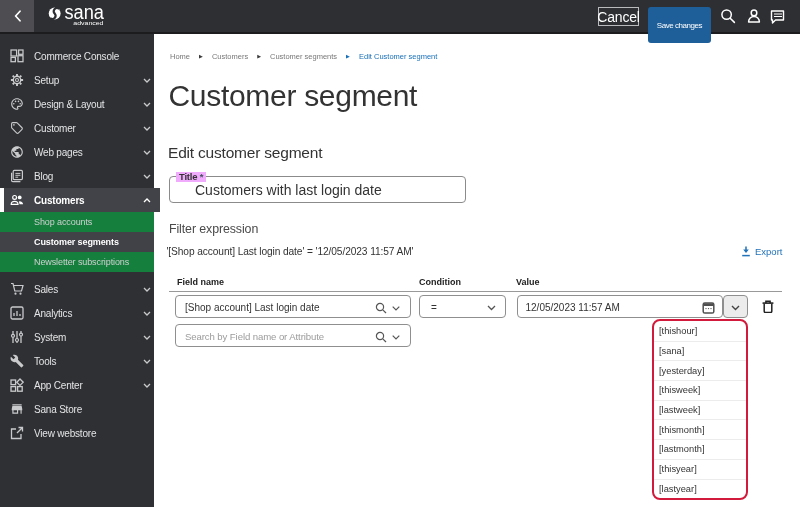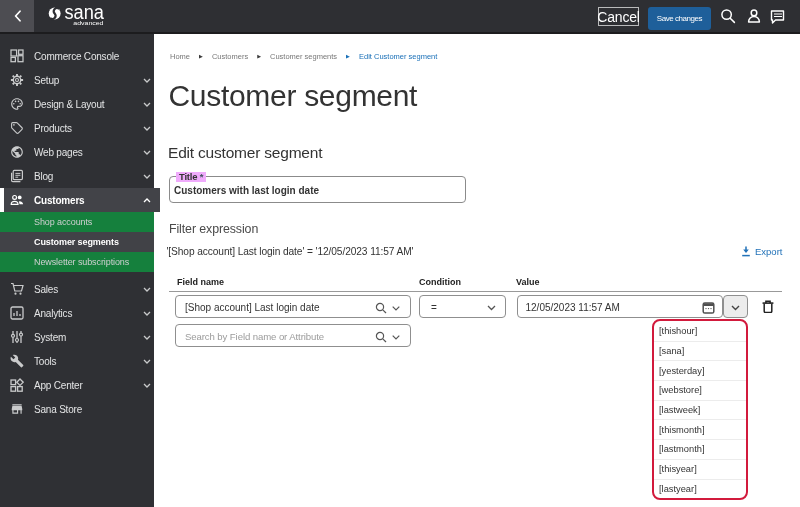--- a/index.html
+++ b/index.html
@@ -3,21 +3,21 @@
 <meta charset="utf-8">
 <style>
   * { margin:0; padding:0; box-sizing:border-box; }
   html,body { width:800px; height:507px; overflow:hidden; }
   body { font-family:"Liberation Sans", sans-serif; background:#fff; position:relative; }
 
   
   .topbar { position:absolute; left:0; top:0; width:800px; height:34px; background:#2e2f33; border-bottom:2px solid #1c1c1e; z-index:5; }
   .backbtn { position:absolute; left:0; top:0; width:34px; height:32px; background:#4d4d52; display:flex; align-items:center; justify-content:center; }
   .btn-cancel { position:absolute; left:598px; top:7px; width:41px; height:19px; border:1px solid #b9babb; border-radius:0; color:#fff; font-size:14px; letter-spacing:-0.2px; display:flex; align-items:center; justify-content:center; white-space:nowrap; }
-  .btn-save { position:absolute; left:648px; top:7px; width:63px; height:23px; background:#1e5f9a; border-radius:3px; color:#fff; font-size:8px; letter-spacing:-0.45px; display:flex; align-items:center; justify-content:center; white-space:nowrap; }
+  .btn-save { position:absolute; left:648px; top:7px; width:63px; height:36px; background:#1e5f9a; border-radius:3px; color:#fff; font-size:8px; letter-spacing:-0.45px; display:flex; align-items:center; justify-content:center; white-space:nowrap; }
   .tb-icon { position:absolute; top:0; height:32px; display:flex; align-items:center; justify-content:center; }
 
   
   .sidebar { position:absolute; left:0; top:34px; width:154px; height:473px; background:#2f3034; }
   .mi { position:absolute; left:0; width:160px; height:24px; }
   .mi .lbl { position:absolute; left:34px; top:50%; transform:translateY(-50%); white-space:nowrap; color:#e3e4e5; font-size:10px; letter-spacing:-0.2px; }
   .mi svg.ic { position:absolute; left:10px; top:5px; }
   .mi svg.chev { position:absolute; right:9px; top:10px; }
   .sub { position:absolute; left:0; width:154px; background:#15803d; }
   .si { position:absolute; left:0; width:154px; height:20px; }
@@ -28,21 +28,21 @@
   .crumbs .sep { margin:0 9px; font-size:5px; color:#3a3a3a; }
   .crumbs .sep.blue { color:#1a70b8; }
   .crumbs .blu { color:#1a70b8; }
 
   .h1 { position:absolute; left:168.5px; top:81px; font-size:30px; font-weight:400; color:#333; line-height:30px; letter-spacing:-0.3px; }
   .h2 { position:absolute; left:168px; top:145px; font-size:15.5px; font-weight:400; color:#333; line-height:16px; letter-spacing:-0.2px; }
 
   .titlefield { position:absolute; left:169px; top:176px; width:297px; height:27px; border:1px solid #8b8b8b; border-radius:4px; }
   .flabel { position:absolute; left:6px; top:-5.5px; background:#f0abfc; padding:0 3px; font-size:9.5px; font-weight:700; color:#333; line-height:10px; letter-spacing:-0.2px; }
   .flabel .ast { color:#42525f; }
-  .titlefield .val { position:absolute; left:4px; top:50%; transform:translateY(-50%); font-size:10px; color:#333;font-weight:bold; }
+  .titlefield .val { position:absolute; left:25px; top:50%; transform:translateY(-50%); font-size:14px; color:#333; }
 
   .sect { position:absolute; left:169px; top:223px; font-size:12.4px; color:#4a4a4a; line-height:12px; letter-spacing:-0.1px; }
   .expr { position:absolute; left:166.5px; top:247px; font-size:10.2px; color:#333; line-height:10px; letter-spacing:-0.1px; }
   .export { position:absolute; left:741px; top:246px; font-size:9.5px; color:#2272b8; display:flex; align-items:flex-end; line-height:10px; }
 
   .th { position:absolute; font-size:9px; font-weight:700; color:#222; line-height:9px; top:278px; }
   .hrule { position:absolute; height:1px; background:#999; left:169px; top:291px; width:613px; }
 
   .inp { position:absolute; border:1px solid #8f8f8f; border-radius:4px; background:#fff; height:23px; }
   .inp .txt { position:absolute; left:9px; top:50%; transform:translateY(-50%); font-size:10px; color:#333; white-space:nowrap; }
@@ -92,21 +92,21 @@
     <span class="lbl">Design &amp; Layout</span>
     <svg class="chev" width="8" height="5" viewBox="0 0 8 5">
         <path d="M1 1 L4 4 L7 1" stroke="#c9cacb" stroke-width="1.3" fill="none"></path>
       </svg>
   </div>
   <div class="mi" style="top:82px;">
     <svg class="ic" width="14" height="14" viewBox="0 0 24 24">
         <path fill="none" stroke="#c9cacb" stroke-width="2" d="M21.41 11.58l-9-9C12.05 2.22 11.55 2 11 2H4c-1.1 0-2 .9-2 2v7c0 .55.22 1.05.59 1.42l9 9c.36.36.86.58 1.41.58.55 0 1.05-.22 1.41-.59l7-7c.37-.36.59-.86.59-1.41 0-.55-.23-1.06-.59-1.42z" transform="scale(0.92) translate(1,1)"></path>
         <circle cx="6.7" cy="6.7" r="1.4" fill="#c9cacb"></circle>
       </svg>
-    <span class="lbl">Products</span>
+    <span class="lbl">Customer</span>
     <svg class="chev" width="8" height="5" viewBox="0 0 8 5">
         <path d="M1 1 L4 4 L7 1" stroke="#c9cacb" stroke-width="1.3" fill="none"></path>
       </svg>
   </div>
   <div class="mi" style="top:106px;">
     <svg class="ic" width="14" height="14" viewBox="0 0 24 24">
         <path fill="#c9cacb" d="M12 2C6.48 2 2 6.48 2 12s4.48 10 10 10 10-4.48 10-10S17.52 2 12 2zm-1 17.93c-3.95-.49-7-3.85-7-7.93 0-.62.08-1.21.21-1.79L9 15v1c0 1.1.9 2 2 2v1.93zm6.9-2.54c-.26-.81-1-1.39-1.9-1.39h-1v-3c0-.55-.45-1-1-1H8v-2h2c.55 0 1-.45 1-1V7h2c1.1 0 2-.9 2-2v-.41c2.93 1.19 5 4.06 5 7.41 0 2.08-.8 3.97-2.1 5.39z"></path>
       </svg>
     <span class="lbl">Web pages</span>
     <svg class="chev" width="8" height="5" viewBox="0 0 8 5">
@@ -203,20 +203,27 @@
     <span class="lbl">App Center</span>
     <svg class="chev" width="8" height="5" viewBox="0 0 8 5">
         <path d="M1 1 L4 4 L7 1" stroke="#c9cacb" stroke-width="1.3" fill="none"></path>
       </svg>
   </div>
   <div class="mi" style="top:363px;">
     <svg class="ic" width="14" height="14" viewBox="0 0 24 24">
         <path fill="#c9cacb" d="M20 4H4v2h16V4zm1 10v-2l-1-5H4l-1 5v2h1v6h10v-6h4v6h2v-6h1zm-9 4H6v-4h6v4z"></path>
       </svg>
     <span class="lbl">Sana Store</span>
+  </div>
+  <div class="mi" style="top:387px;">
+    <svg class="ic" width="14" height="14" viewBox="0 0 14 14">
+        <path d="M11 8 v4.5 h-9.5 v-9.5 h4.5" fill="none" stroke="#c9cacb" stroke-width="1.3"></path>
+        <path d="M8.5 1.5 h4 v4 M12.3 1.7 L7 7" fill="none" stroke="#c9cacb" stroke-width="1.3"></path>
+      </svg>
+    <span class="lbl">View webstore</span>
   </div>
 </div>
 
 <div class="topbar">
   <div class="backbtn">
     <svg width="9" height="12" viewBox="0 0 9 12">
         <path d="M7 1.2 L2.6 6 L7 10.8" stroke="#fff" stroke-width="1.7" fill="none" stroke-linecap="round" stroke-linejoin="round"></path>
       </svg>
   </div>
   <svg style="position:absolute;left:47px;top:4px;" width="64" height="26" viewBox="0 0 64 26">
@@ -325,19 +332,19 @@
     </svg>
   <svg style="position:absolute;right:10px;top:10px;" width="8" height="5" viewBox="0 0 8 5">
       <path d="M0.7 0.7 L4 4 L7.3 0.7" stroke="#555" stroke-width="1.2" fill="none"></path>
     </svg>
 </div>
 
 <div class="dropdown">
   <div class="item">[thishour]</div>
   <div class="item">[sana]</div>
   <div class="item">[yesterday]</div>
-  <div class="item">[webstore]</div>
+  <div class="item">[thisweek]</div>
   <div class="item">[lastweek]</div>
   <div class="item">[thismonth]</div>
   <div class="item">[lastmonth]</div>
   <div class="item">[thisyear]</div>
   <div class="item">[lastyear]</div>
 </div>
 
 </body></html>

